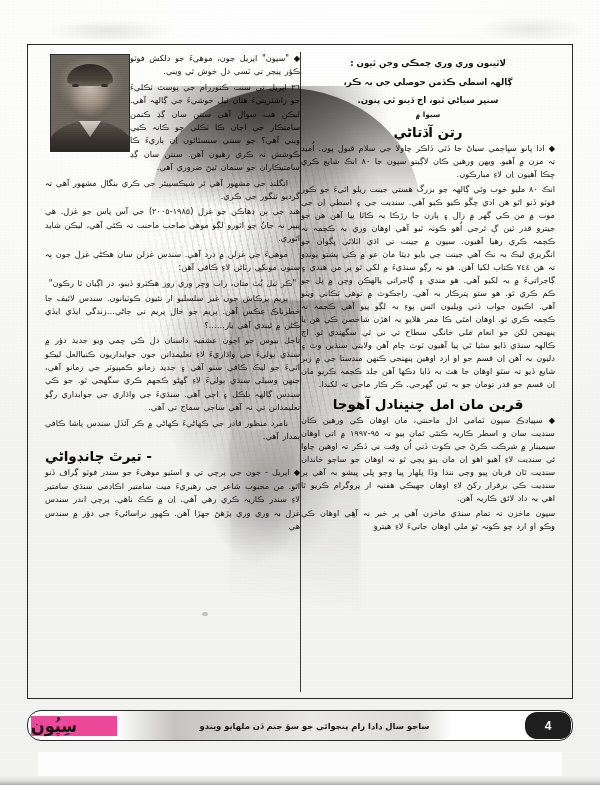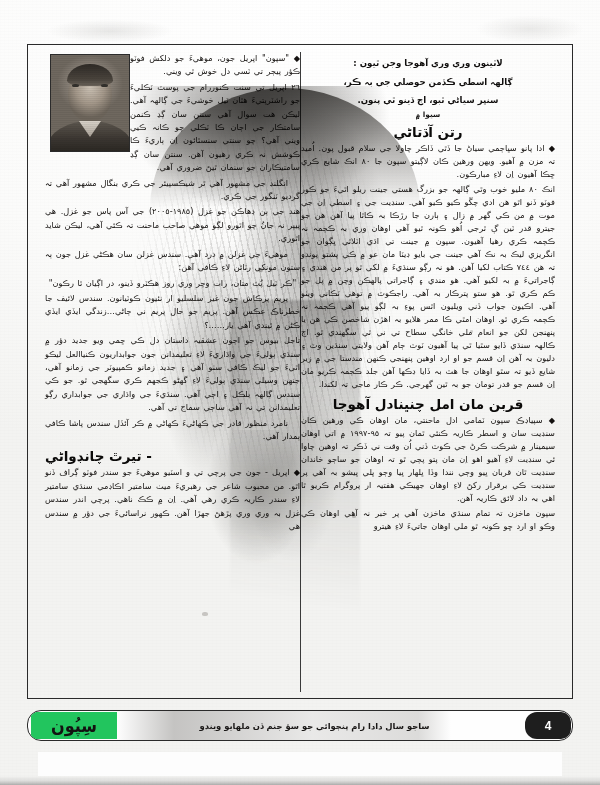--- a/index.html
+++ b/index.html
@@ -224,23 +224,23 @@
       rgba(255,255,255,0) 100%);
     display:flex;align-items:center;justify-content:center;
   }
   .footer-caption{
     font-size:8.4px;color:#1a1817;font-weight:bold;
     letter-spacing:.2px;white-space:nowrap;
     position:relative;z-index:2;
     transform:translateX(-6px);
   }
   .masthead-logo{
-    flex:0 0 auto;width:86px;height:27px;margin-left:3px;
-    display:flex;align-items:center;justify-content:center;
-    background:#22c55e;
+    flex:0 0 auto;width:86px;height:20px;margin-left:3px;
+    display:flex;align-items:center;justify-content:flex-end;
+    background:#ec4899;
   }
   .masthead-text{
     font-size:16px;font-weight:bold;color:#131211;
     line-height:18px;letter-spacing:-.5px;
     transform:scaleY(1.12);
   }
 
   
   .bottom-speck{
     position:absolute;left:262px;top:755px;width:16px;height:12px;
@@ -286,21 +286,21 @@
         <p class="para">تاجل بيوس جو اڄون عشقيہ داستان دل ڪي ڇمي ويو جديد دؤر ۾ سنڌي ٻوليءَ جي واڌاريءَ لاءِ تعليمدانن جون جوابداريون ڪنياالعل ليڪو اٿيءَ جو ليڪ ڪافي سٺو آهي ۽ جديد زمانو ڪمپيوٽر جي زمانو آهي، جنهن وسيلي سنڌي ٻوليءَ لاءِ گهٹو ڪجهم ڪري سگهجي ٿو. جو ڪي سندس ڳالهہ بلڪل ۽ اڄي آهي. سنڌيءَ جي واڌاري جي جوابداري رڳو تعليمدانن تي نہ آهي ساڄي سماج تي آهي.</p>
         <p class="para indent">نامرد منظور قادر جي ڪهاڻيءَ ڪهاڻي ۾ ڪر آئڏل سندس پاشا ڪافي ٻمدار آهي.</p>
 
         <div class="heading heading-left">- تيرٿ چانڊواڻي</div>
 
         <p class="para">◆ اپريل - جون جي پرچي تي و اسٽيو موهيءَ جو سندر فوٽو ڳراف ڏنو اٿو. من محبوب شاعر جي رهبريءَ ميٺ سامتير اڪاڊمي سنڌي سامتير لاءِ سندر ڪاريہ ڪري رهي آهي. اِن ۾ ڪڪ ناهي. پرچي اندر سندس غزل بہ وري وري پڙهڻ جهڙا آهن. ڪهور نراسائيءَ جي دؤر ۾ سندس هي</p>
       </div>
 
       <div class="col col-left">
 
-        <div class="epigraph">لاٽينون وري وري آهوجا وجن ٿيون :</div>
+        <div class="epigraph">لاٽينون وري وري چمڪي وجن ٿيون :</div>
         <div class="epigraph">ڳالهہ اسطي ڪڏمن حوصلي جي بہ ڪر،</div>
         <div class="epigraph">سنڀر سياڻي ٿبو، اڄ ڏينو ٿي پنون.</div>
 
         <div class="byline">سيوا ۾</div>
         <div class="heading">رتن آڌتاڻي</div>
 
         <p class="para tight">◆ ادا پانو سڀاڄمي سياڻ جا ڏٿي ڏاڪر چاولا جي سلام قبول پون. اُميد تہ مزن ۾ آهيو. ويهن ورهين ڪان لاڳيتو سپون جا ٨٠ انڪ شايع ڪري ڇڪا آهيون اِن لاءِ مبارڪون.</p>
         <p class="para tight">انڪ ٨٠ مليو خوب وٿي ڳالهہ جو بزرگ ھستي جينت ريلو اٿيءَ جو ڪور فوٽو ڏنو اٿو هن ادي چڱو ڪيو ڪيو آهي. سنڊيت جي ۽ اسطي اِن جي موت ۾ من ڪي گهر ۾ زال ۽ ٻارن جا رڙڪا بہ ڪاٿا پيا آهن هن جو جيترو قدر ٽين ڳ ٿرجي اُهو ڪونہ ٿيو آهي اوهان وري بہ ڪڄمہ نہ ڪڄمہ ڪري رهيا آهيون. سپون ۾ جينت تي اڌي اٽلاٿي ڀڳوان جو انگريزي ليڪ بہ نڪ آهي جينت جي بايو ڊيٽا مان عو ۾ ڪي پشتو پوندو تہ هن ٧٤٤ ڪتاب لکيا آهن. هو نہ رڳو سنڌيءَ ۾ لکي ٿو پر من هندي ۽ ڳاجراتيءَ ۾ بہ لکيو آهي. هو مندي ۽ ڳاجراتي پالهڪن وچن ۾ پل جو ڪم ڪري ٿو. هو ستو پترڪار بہ آهي. راجڪوٽ ۾ توهي ٽڪاني ويٺو آهي. اڪيون جواب ڏني ويليون اٿس پوءِ بہ لڳو پيو آهي ڪڄمہ نہ ڪڄمہ ڪري ٿو. اوهان امٿي ڪا ممر ھلايو بہ اهڙن شاخصن ڪي هن يا پنهنجن لکن جو انعام ملي خانگي سطاح تي ني ٿي سگهندي ٿو. اڄ ڪالهہ سنڌي ڏايو سٿيا ٿي پيا آهيون ٽوٽ ڄام آهن ولايتي سنڌين وٽ ۽ دليون بہ آهن اِن قسم جو او ارد اوهين پنهنجي ڪنهن مندستا جي ۾ زير شايع ڏيو تہ سٿو اوهان جا هٿ بہ ڏايا ڊڪها آهن جلد ڪڄمہ ڪريو مان اِن قسم جو قدر تومان جو بہ ٿين گهرجي. ڪر ڪار ماجي تہ لکندا.</p>
 
         <div class="heading">قربن مان امل چنڀنادل آهوجا</div>

